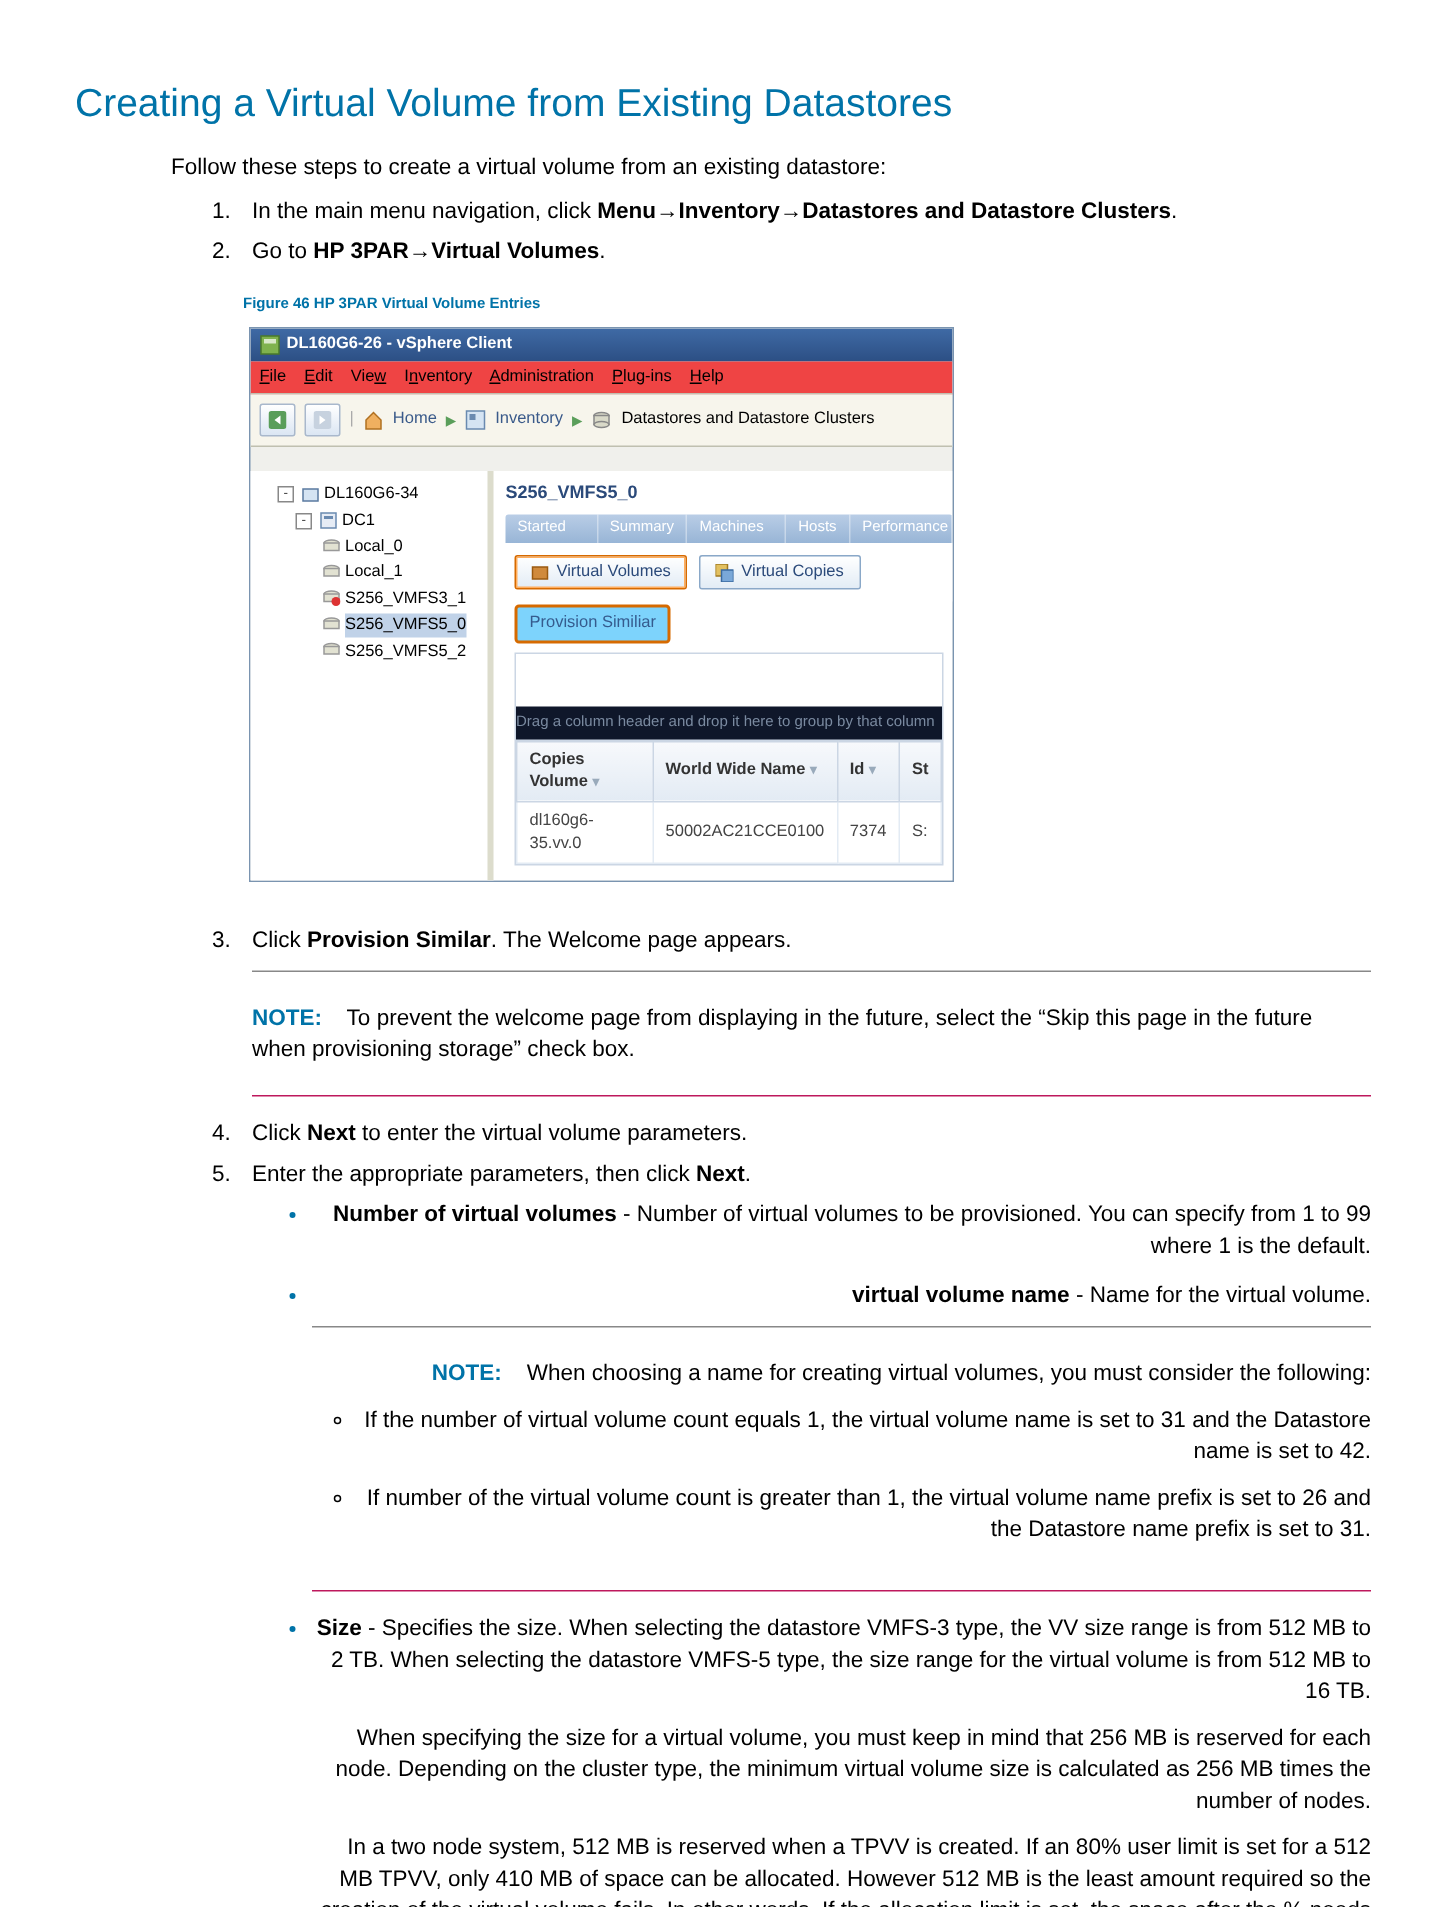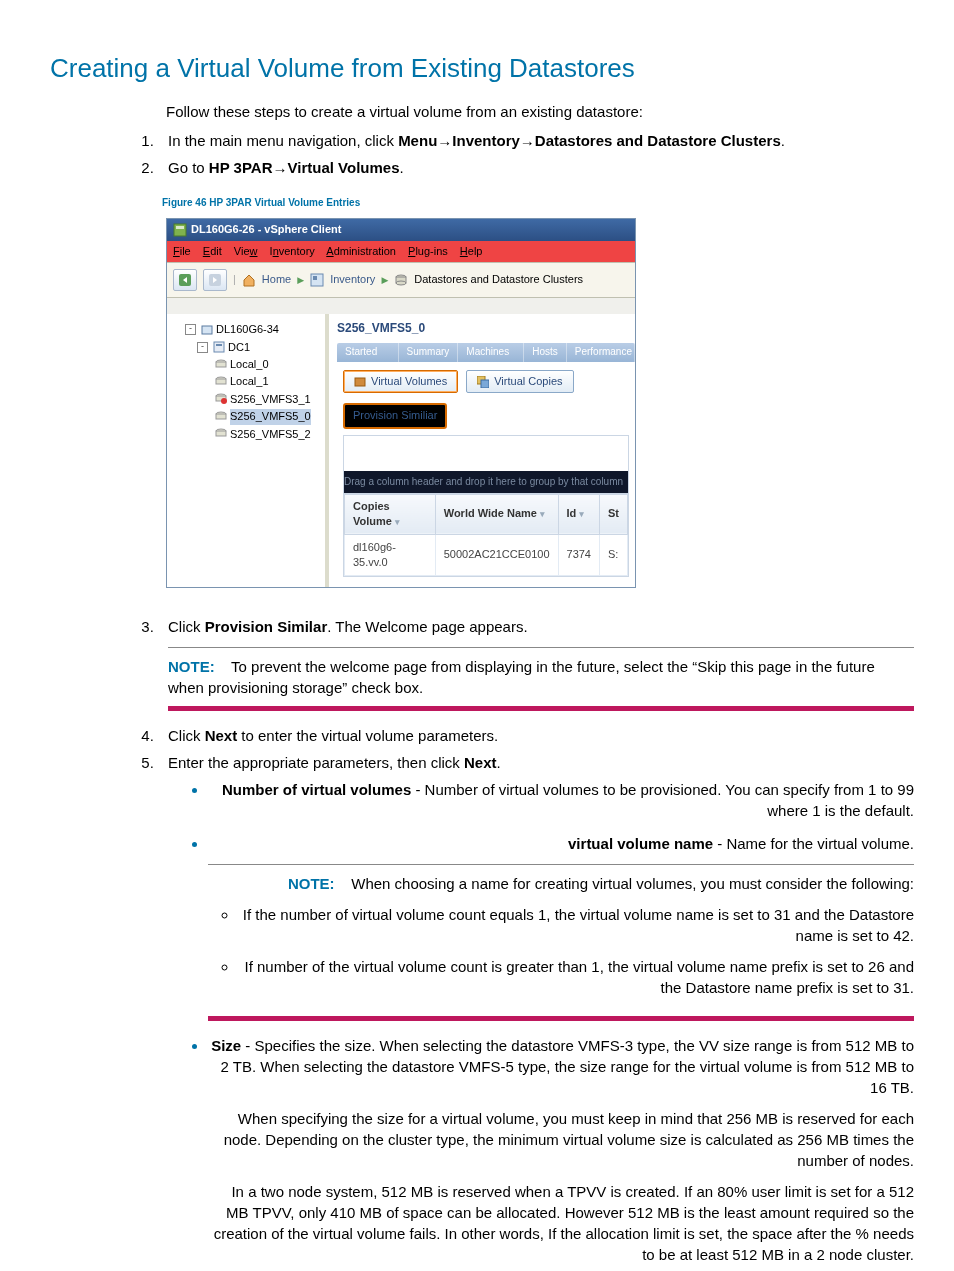--- a/index.html
+++ b/index.html
@@ -12,41 +12,41 @@
     line-height: 1.4;
   }
   h2.page-title {
     color: #0073a8;
     font-weight: normal;
     font-size: 26px;
     margin: 0 0 12px 0;
     font-family: Arial, sans-serif;
   }
   .intro {
-    margin-left: 116px;
+    margin-left: 64px;
     margin-bottom: 8px;
   }
   ol.main-list {
     margin: 4px 0 0 80px;
     padding-left: 28px;
   }
   ol.main-list > li {
     margin-bottom: 6px;
     padding-left: 10px;
   }
   .figure-caption {
     color: #0073a8;
     font-weight: bold;
     margin: 18px 0 8px 112px;
     font-size: 10px;
   }
   .note-box {
     border-top: 1px solid #888;
-    border-bottom: 5px solid #be185d;
-    padding: 8px 0;
+    border-bottom: 1px solid #be185d;
+    padding: 20px 0;
     margin: 10px 0 14px 0;
   }
   .note-label {
     color: #0073a8;
     font-weight: bold;
   }
   ul.sub-bullets {
     list-style: disc;
     margin: 6px 0 0 0;
     padding-left: 40px;
@@ -169,21 +169,21 @@
   }
   .pill-btn.hl { border-color:#d66a00; box-shadow: 0 0 0 1px #ffae5e inset;}
   .prov-btn {
     display:inline-block;
     border:2px solid #d66a00;
     border-radius:3px;
     color:#355b8e;
     font-size:11px;
     padding:3px 8px;
     margin: 2px 0 0 6px;
-    background:#000000;
+    background:#7dd3fc;
   }
   .grid-wrap {
     margin: 6px 6px 10px 6px;
     border:1px solid #cbd6e4;
   }
   .grid-hint {
     background:#0f172a; color:#7a8aa0; font-size:10px;
     padding:4px 0; border-bottom:1px solid #cbd6e4;margin-top:35px;
   }
   table.grid {

